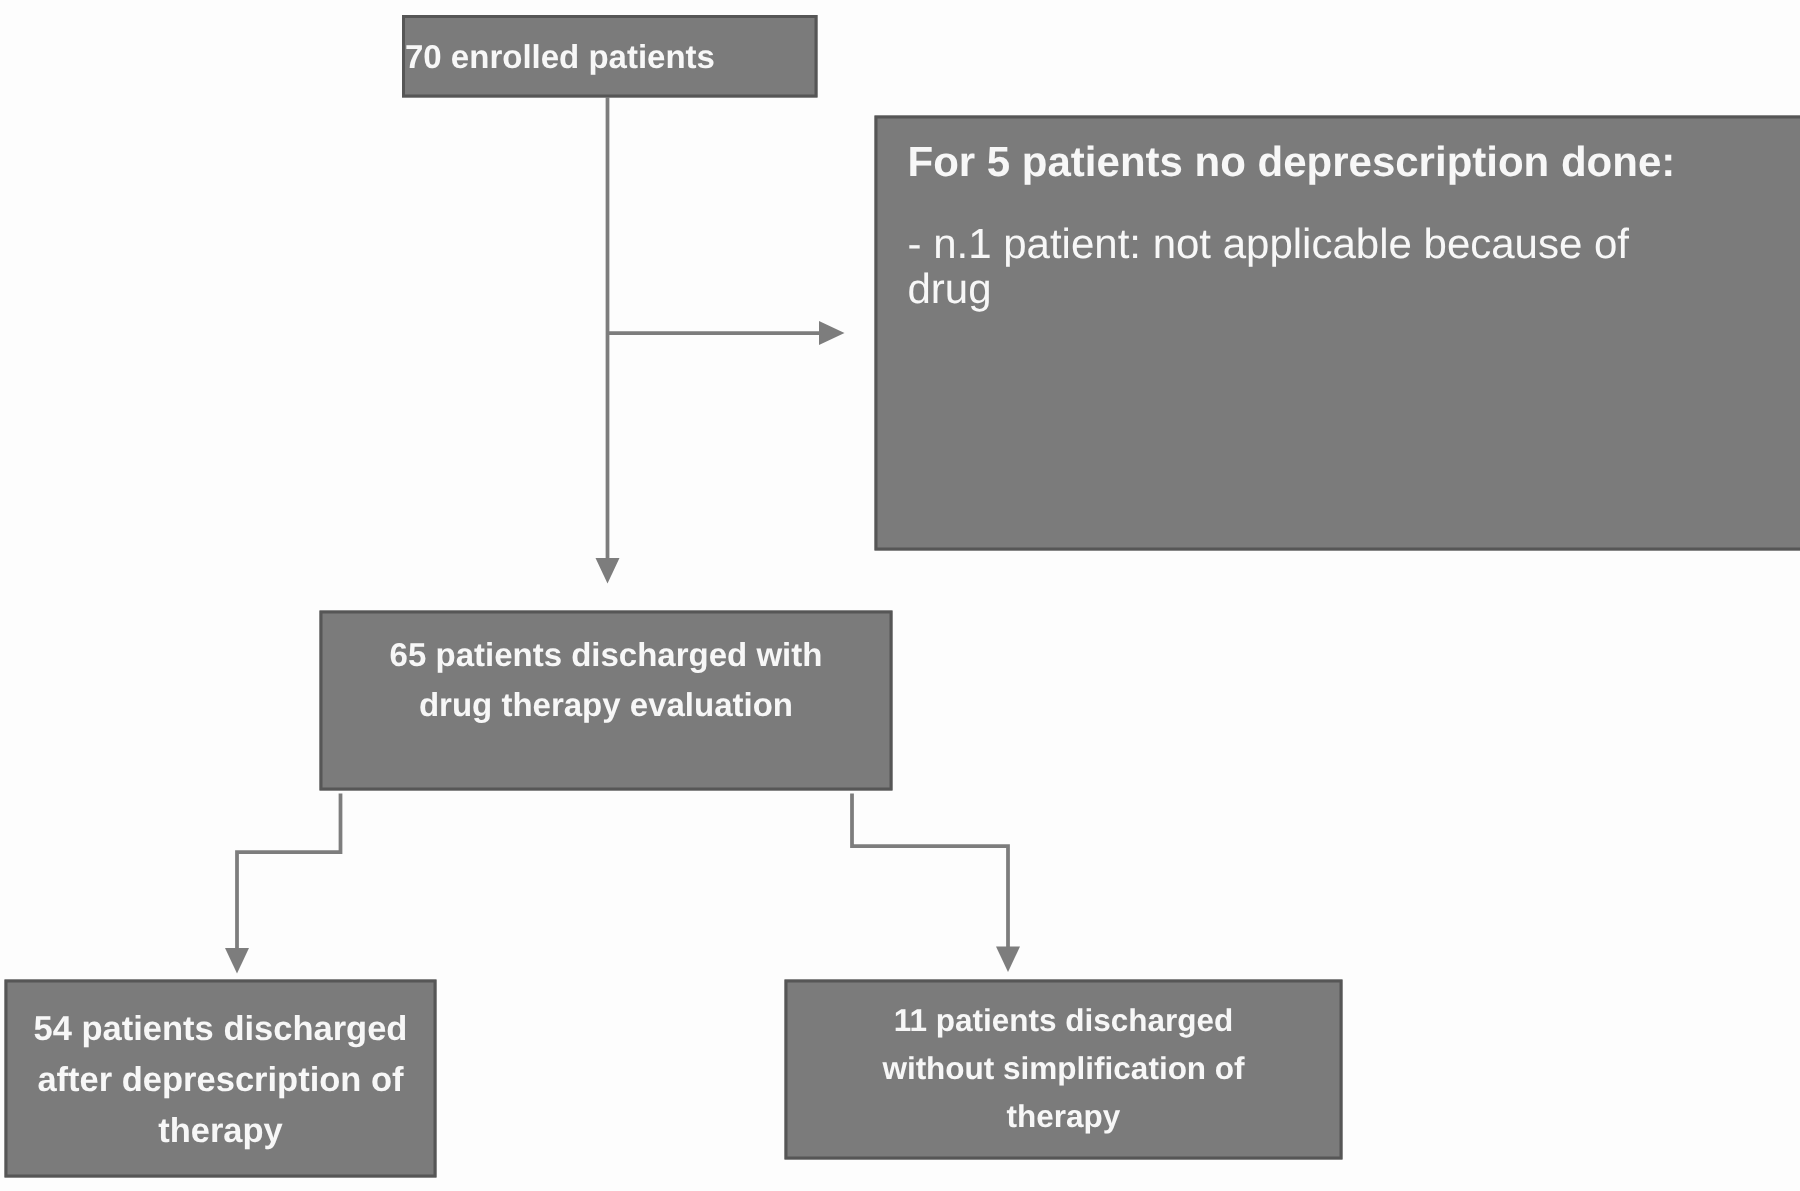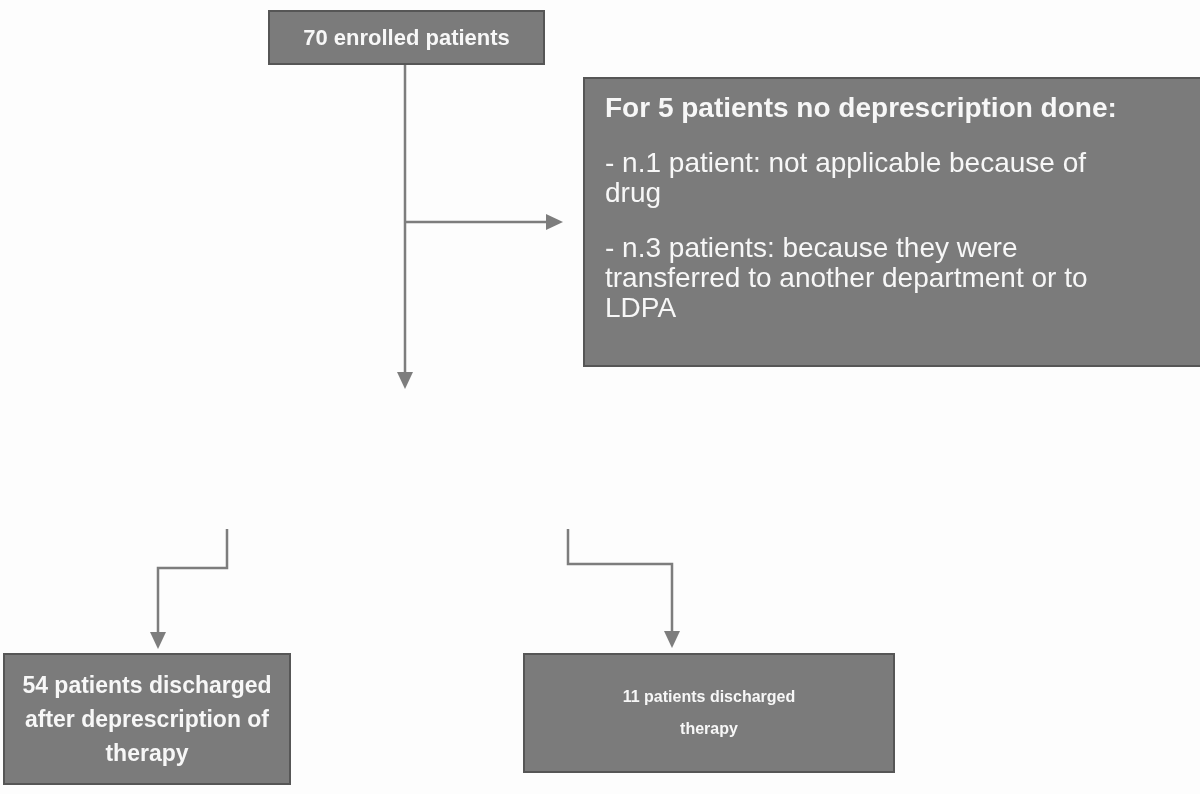--- a/index.html
+++ b/index.html
@@ -32,21 +32,21 @@
   }
   svg.connectors polygon { fill: var(--arrow); stroke: none; }
   .node {
     position: absolute;
     background: var(--box-fill);
     border: 2px solid var(--box-border);
     color: var(--box-text);
   }
   .box-top {
     left: 268px; top: 10px; width: 277px; height: 55px;
-    display: flex; align-items: center; justify-content: center;
+    display: flex; align-items: center; justify-content: flex-start;
     font-weight: bold; font-size: 22px;
   }
   .box-side {
     left: 583px; top: 77px; width: 654px; height: 290px;
     padding: 14px 20px 10px 20px;
     font-size: 28px; line-height: 30px;
   }
   .side-title { font-weight: bold; margin-bottom: 25px; }
   .side-item { margin-bottom: 25px; max-width: 505px; }
   .box-mid {
@@ -58,21 +58,21 @@
   .box-bl {
     left: 3px; top: 653px; width: 288px; height: 132px;
     display: flex; flex-direction: column; justify-content: center;
     text-align: center;
     font-weight: bold; font-size: 23px; line-height: 34px;
   }
   .box-br {
     left: 523px; top: 653px; width: 372px; height: 120px;
     display: flex; flex-direction: column; justify-content: center;
     text-align: center;
-    font-weight: bold; font-size: 16px; line-height: 32px;
+    font-weight: bold; font-size: 21px; line-height: 32px;
   }
 </style>
 </head>
 <body>
 
 <div class="canvas">
 
   <svg class="connectors" viewBox="0 0 1200 794" aria-hidden="true">
     <g>
       <line x1="405" y1="65" x2="405" y2="373"></line>
@@ -92,28 +92,32 @@
     </g>
   </svg>
 
   <div class="node box-top">
     <span>70 enrolled patients</span>
   </div>
 
   <div class="node box-side">
     <div class="side-title">For 5 patients no deprescription done:</div>
     <div class="side-item">- n.1 patient: not applicable because of drug</div>
-    <div class="side-item">- n.3 patients: because they were transferred to another department or to LDPA</div>
   </div>
 
+  <div class="node box-mid">
+    <div>65 patients discharged with</div>
+    <div>drug therapy evaluation</div>
+  </div>
 
   <div class="node box-bl">
     <div>54 patients discharged</div>
     <div>after deprescription of</div>
     <div>therapy</div>
   </div>
 
   <div class="node box-br">
     <div>11 patients discharged</div>
+    <div>without simplification of</div>
     <div>therapy</div>
   </div>
 
 </div>
 
 </body></html>

